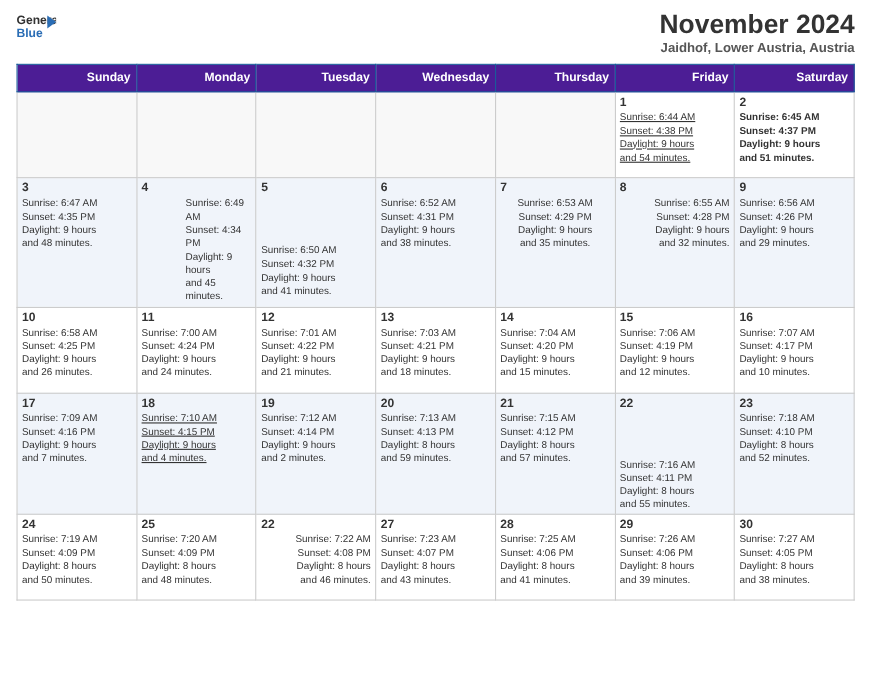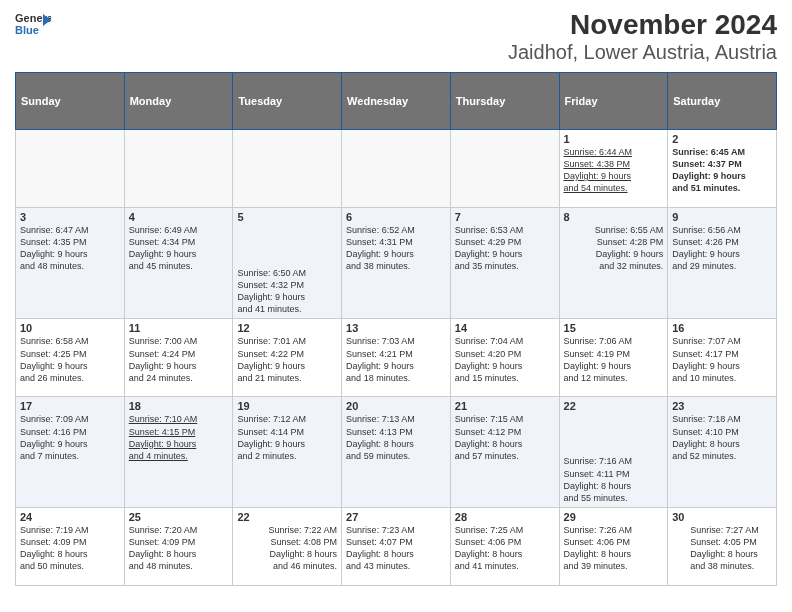--- a/index.html
+++ b/index.html
@@ -27,40 +27,41 @@
       gap: 4px;
     }
     .logo-icon {
       width: 36px;
       height: 28px;
     }
     .title-block {
       text-align: right;
     }
     .month-title {
-      font-size: 28px;
+      font-size: 24px;
       font-weight: bold;
       color: #333;
       line-height: 1.1;
     }
     .subtitle {
-      font-size: 20px;
+      font-size: 12px;
       color: #555;
+      font-weight: bold;
     }
     .calendar {
       width: 100%;
       border-collapse: collapse;
     }
     .calendar th {
-      background-color: #737373;
+      background-color: #4c1d95;
       color: #fff;
       font-size: 11px;
       font-weight: bold;
-      padding: 22px 5px;
-      text-align: left;
+      padding: 6px 5px;
+      text-align: right;
       border: 1px solid #1a5a9a;
     }
     .calendar td {
       border: 1px solid #ccc;
       vertical-align: top;
       padding: 3px 4px;
       width: calc(100% / 7);
       height: 78px;
       font-size: 9.5px;
       color: #333;
@@ -139,42 +140,42 @@
         <tr class="row-even">
           <td>
             <span class="day-num">3</span>
             <div class="day-info" style="white-space: pre-line;">Sunrise: 6:47 AM
 Sunset: 4:35 PM
 Daylight: 9 hours
 and 48 minutes.</div>
           </td>
           <td>
             <span class="day-num">4</span>
-            <div class="day-info" style="white-space: pre-line;">Sunrise: 6:49 AM
+            <div class="day-info" style="white-space: pre-line; margin-left: 40px;">Sunrise: 6:49 AM
 Sunset: 4:34 PM
 Daylight: 9 hours
 and 45 minutes.</div>
           </td>
           <td>
             <span class="day-num">5</span>
             <div class="day-info" style="white-space: pre-line; margin-top: 44px;">Sunrise: 6:50 AM
 Sunset: 4:32 PM
 Daylight: 9 hours
 and 41 minutes.</div>
           </td>
           <td>
             <span class="day-num">6</span>
             <div class="day-info" style="white-space: pre-line;">Sunrise: 6:52 AM
 Sunset: 4:31 PM
 Daylight: 9 hours
 and 38 minutes.</div>
           </td>
           <td>
             <span class="day-num">7</span>
-            <div class="day-info" style="white-space: pre-line;">Sunrise: 6:53 AM
+            <div class="day-info" style="white-space: pre-line; text-align: center;">Sunrise: 6:53 AM
 Sunset: 4:29 PM
 Daylight: 9 hours
 and 35 minutes.</div>
           </td>
           <td>
             <span class="day-num">8</span>
             <div class="day-info" style="white-space: pre-line; text-align: right;">Sunrise: 6:55 AM
 Sunset: 4:28 PM
 Daylight: 9 hours
 and 32 minutes.</div>
@@ -327,21 +328,21 @@
           </td>
           <td>
             <span class="day-num">29</span>
             <div class="day-info" style="white-space: pre-line;">Sunrise: 7:26 AM
 Sunset: 4:06 PM
 Daylight: 8 hours
 and 39 minutes.</div>
           </td>
           <td>
             <span class="day-num">30</span>
-            <div class="day-info" style="white-space: pre-line; margin-left: 18px;">Sunrise: 7:27 AM
+            <div class="day-info" style="white-space: pre-line;">Sunrise: 7:27 AM
 Sunset: 4:05 PM
 Daylight: 8 hours
 and 38 minutes.</div>
           </td>
         </tr>
       </tbody>
   </table>
 </div>
 
 </body></html>

